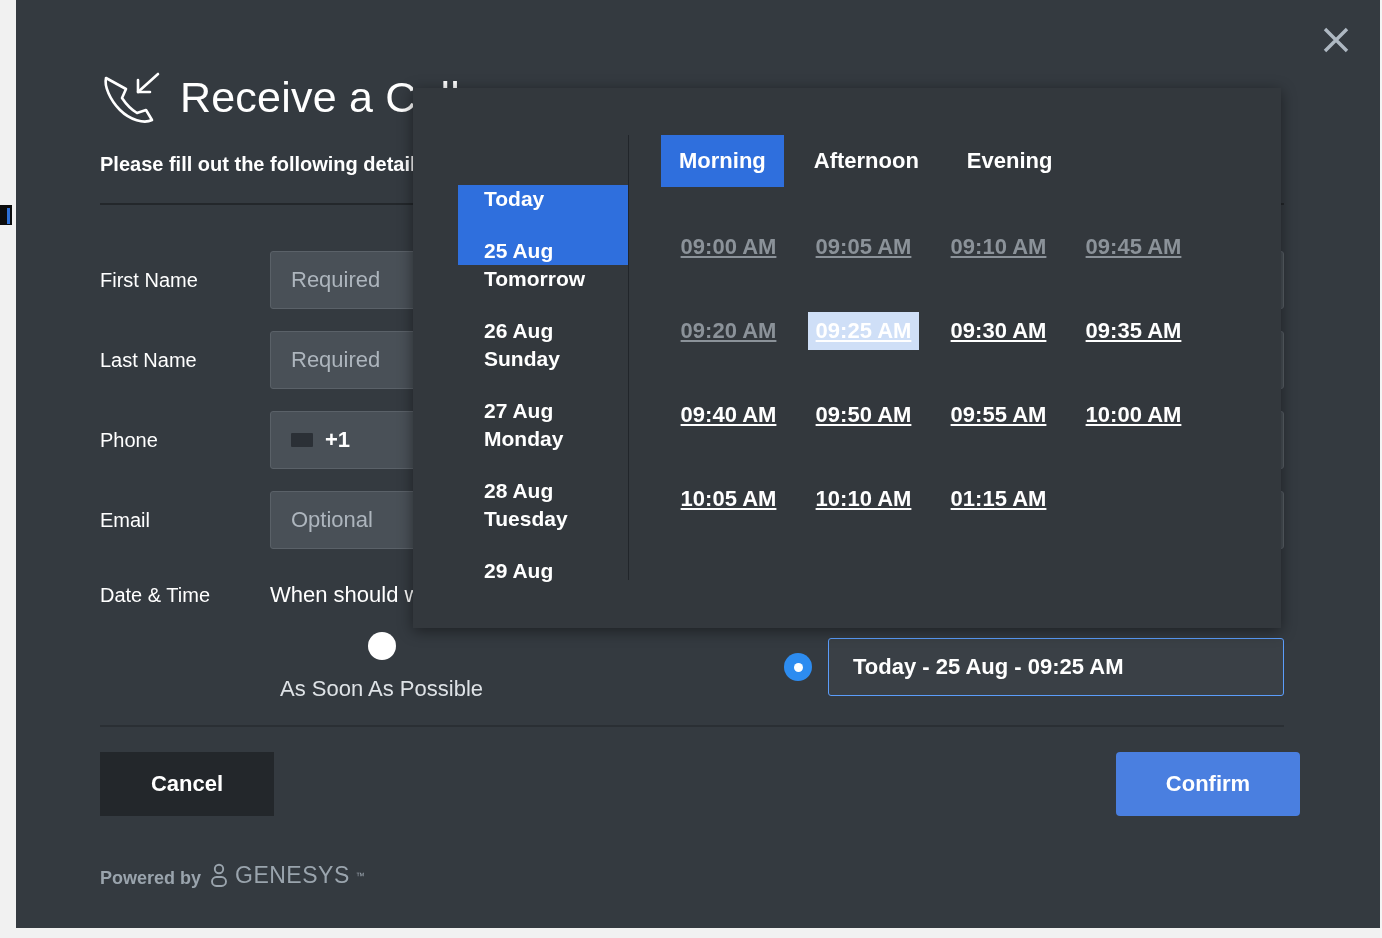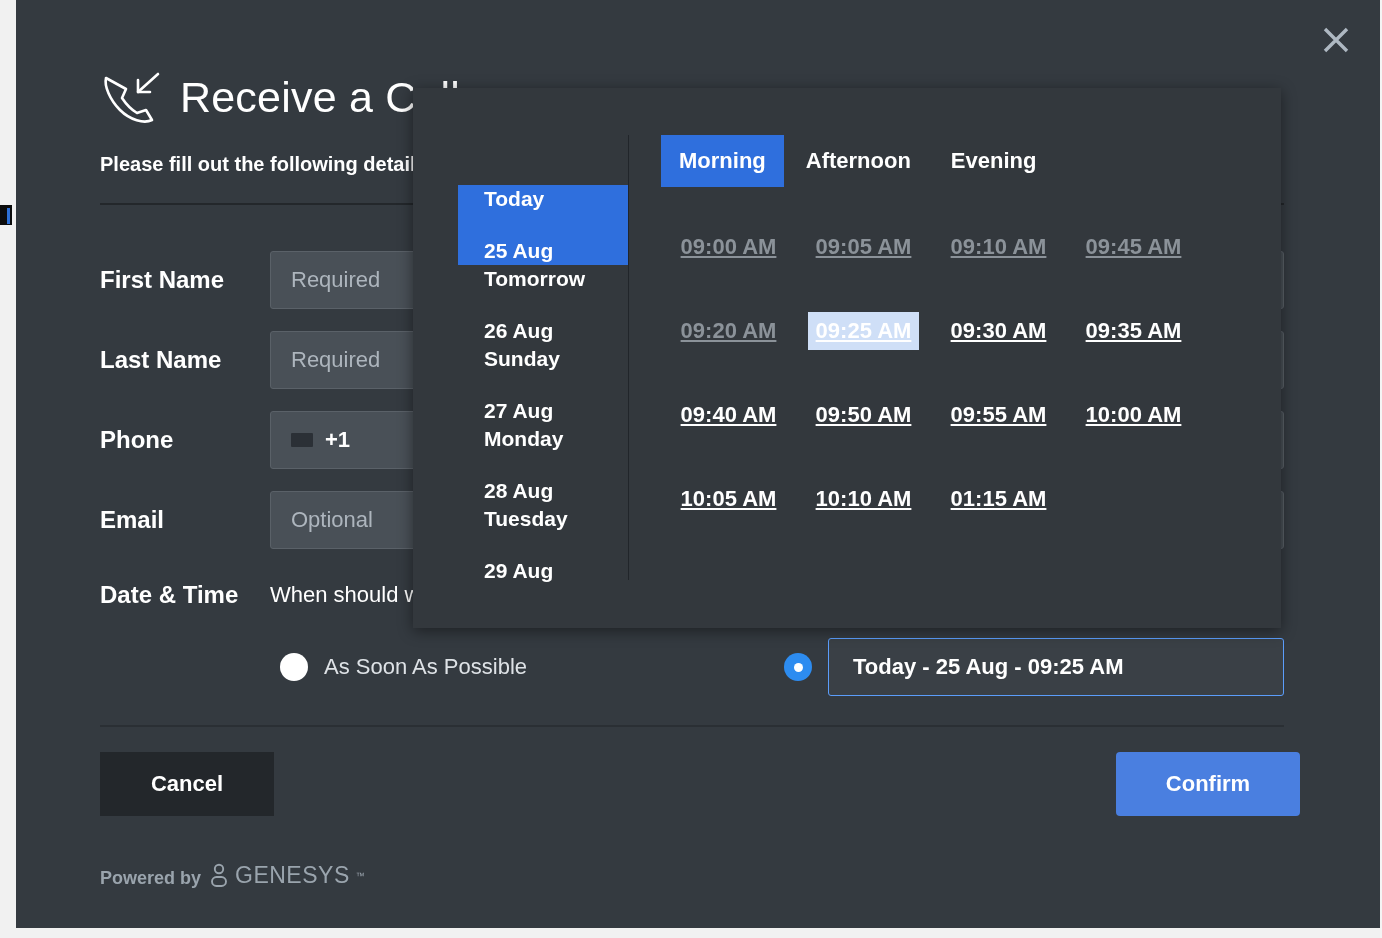--- a/index.html
+++ b/index.html
@@ -82,21 +82,21 @@
   
   .form {
     position: absolute; left: 84px; top: 240px; width: 1184px;
   }
   .form-row {
     display: flex; align-items: center;
     height: 80px;
   }
   .form-label {
     width: 170px; flex: none;
-    font-size: 24px; font-weight: bold; color: #ffffff;
+    font-size: 20px; font-weight: normal; color: #ffffff;
   }
   .form-input {
     width: 1014px; height: 58px;
     background: #495057;
     border: 1px solid #5a6168;
     border-radius: 3px;
     display: flex; align-items: center;
     padding: 0 20px;
     font-size: 22px;
   }
@@ -114,20 +114,21 @@
 
   
   .radio-row {
     position: absolute; left: 84px; top: 622px;
     width: 1184px; height: 90px;
     display: flex; align-items: center;
   }
   .radio-option {
     display: flex; align-items: center; gap: 16px;
     cursor: pointer;
+    flex-direction: column;
   }
   .radio-asap { margin-left: 180px; }
   .radio-circle {
     width: 28px; height: 28px; border-radius: 50%;
     background: #ffffff; flex: none;
   }
   .radio-circle.selected {
     background: #2d8cf0;
     display: flex; align-items: center; justify-content: center;
   }
@@ -213,21 +214,21 @@
     padding-left: 26px;
     font-size: 21px; font-weight: bold; line-height: 1.32;
     color: #ffffff; cursor: pointer;
   }
   .date-item.active { background: #2f6fdd; }
   .date-item .d-line { white-space: nowrap; }
 
   .time-col {
     flex: 1; padding: 47px 0 0 32px;
   }
-  .tod-tabs { display: flex; align-items: center; gap: 4px; margin-bottom: 12px; }
+  .tod-tabs { display: flex; align-items: center; gap: 12px; margin-bottom: 12px; }
   .tod-tab {
     font-size: 22px; font-weight: bold; color: #ffffff;
     padding: 13px 18px; cursor: pointer; white-space: nowrap;
   }
   .tod-tab.active { background: #2f6fdd; }
 
   .slot-grid {
     display: grid;
     grid-template-columns: repeat(4, 135px);
     grid-auto-rows: 84px;

